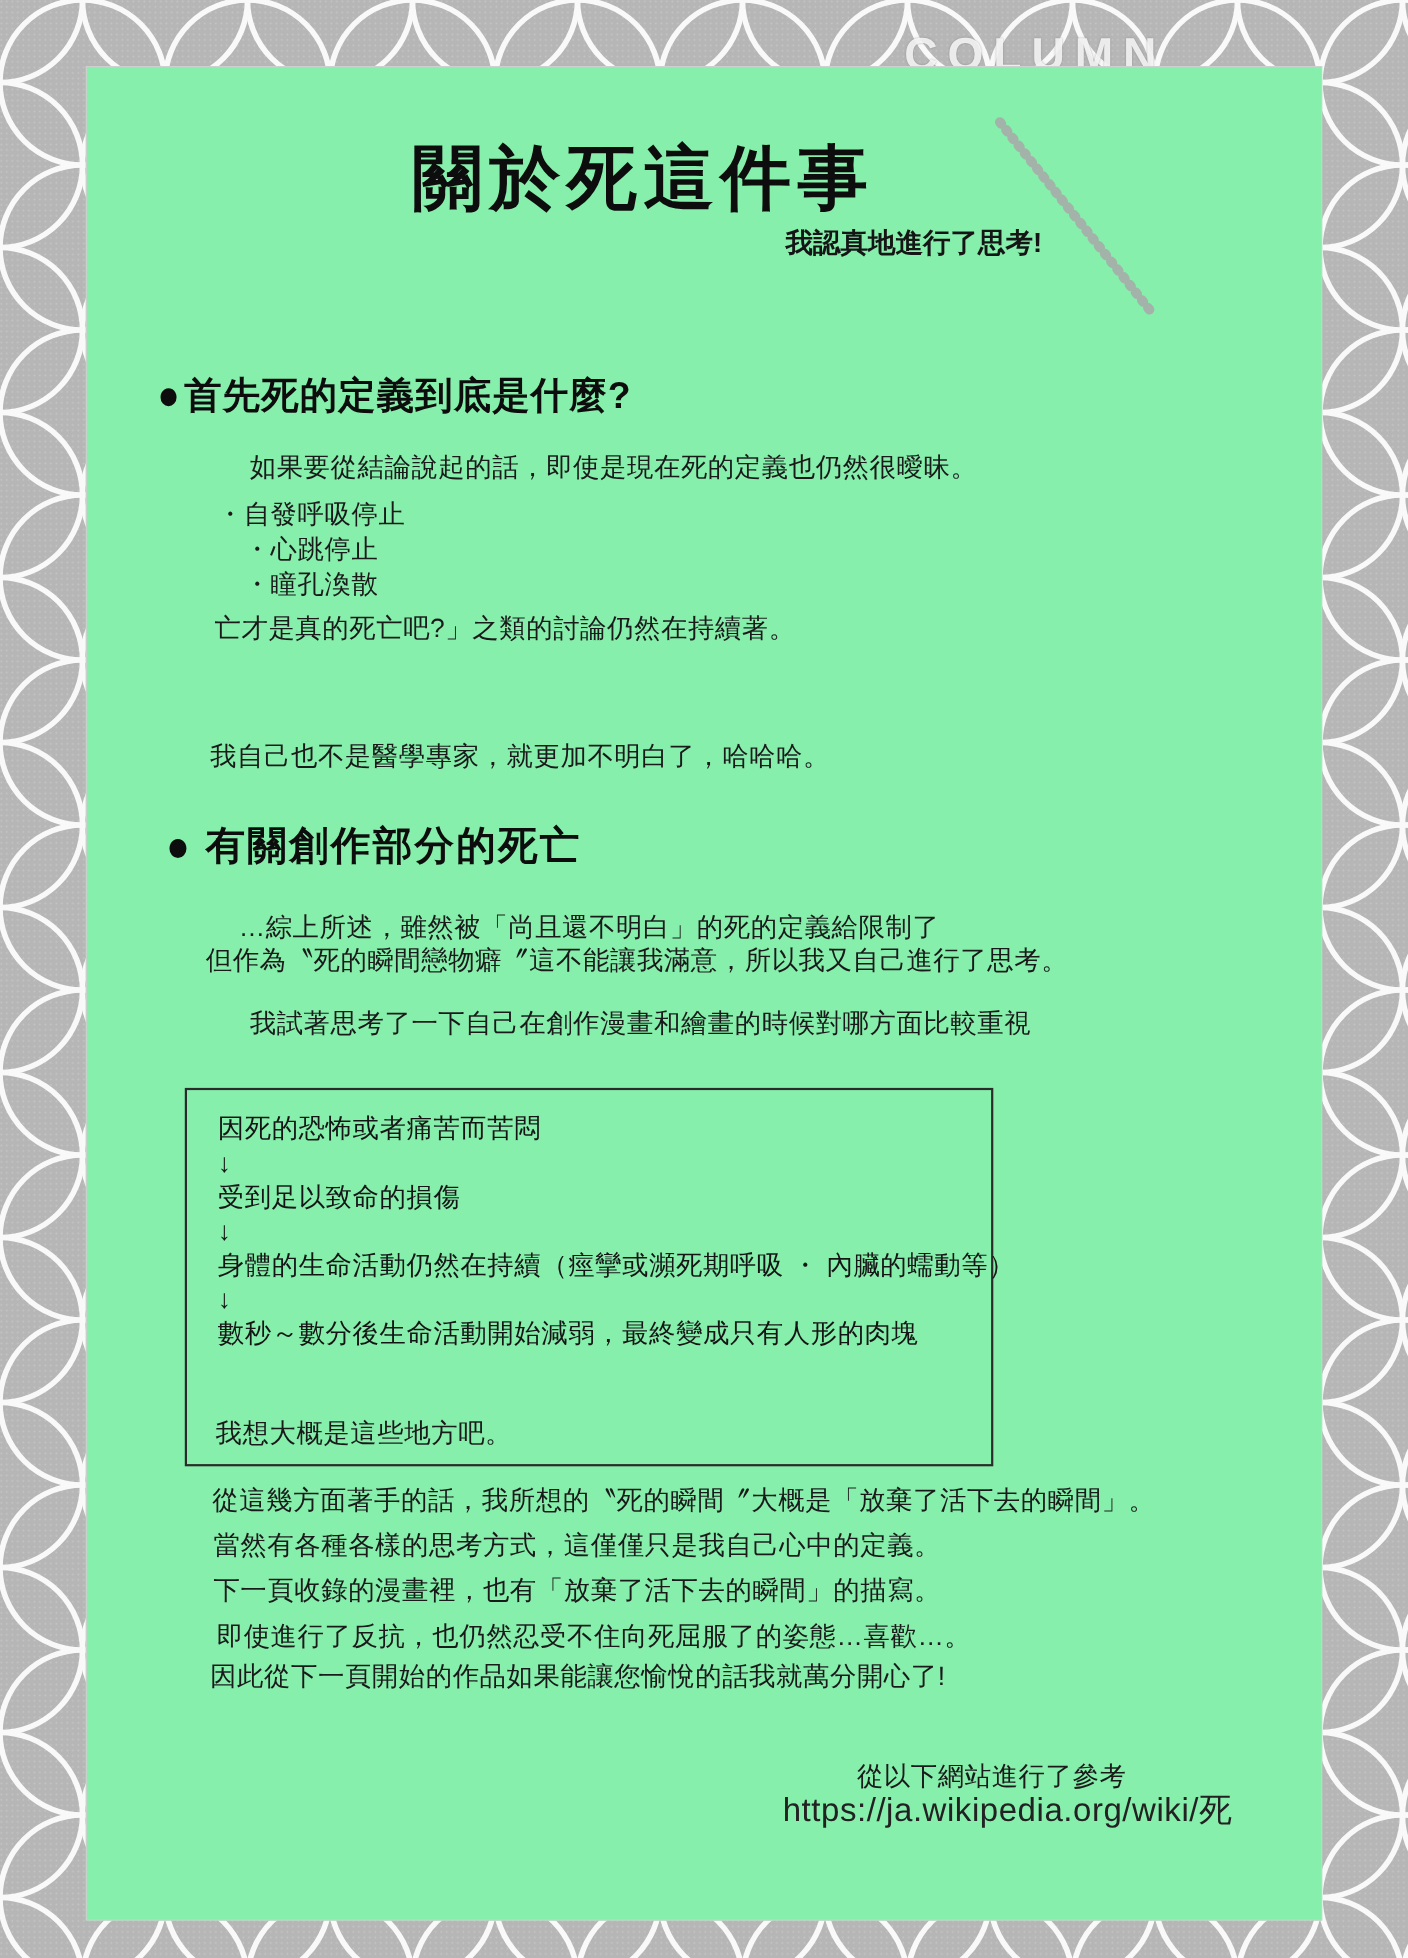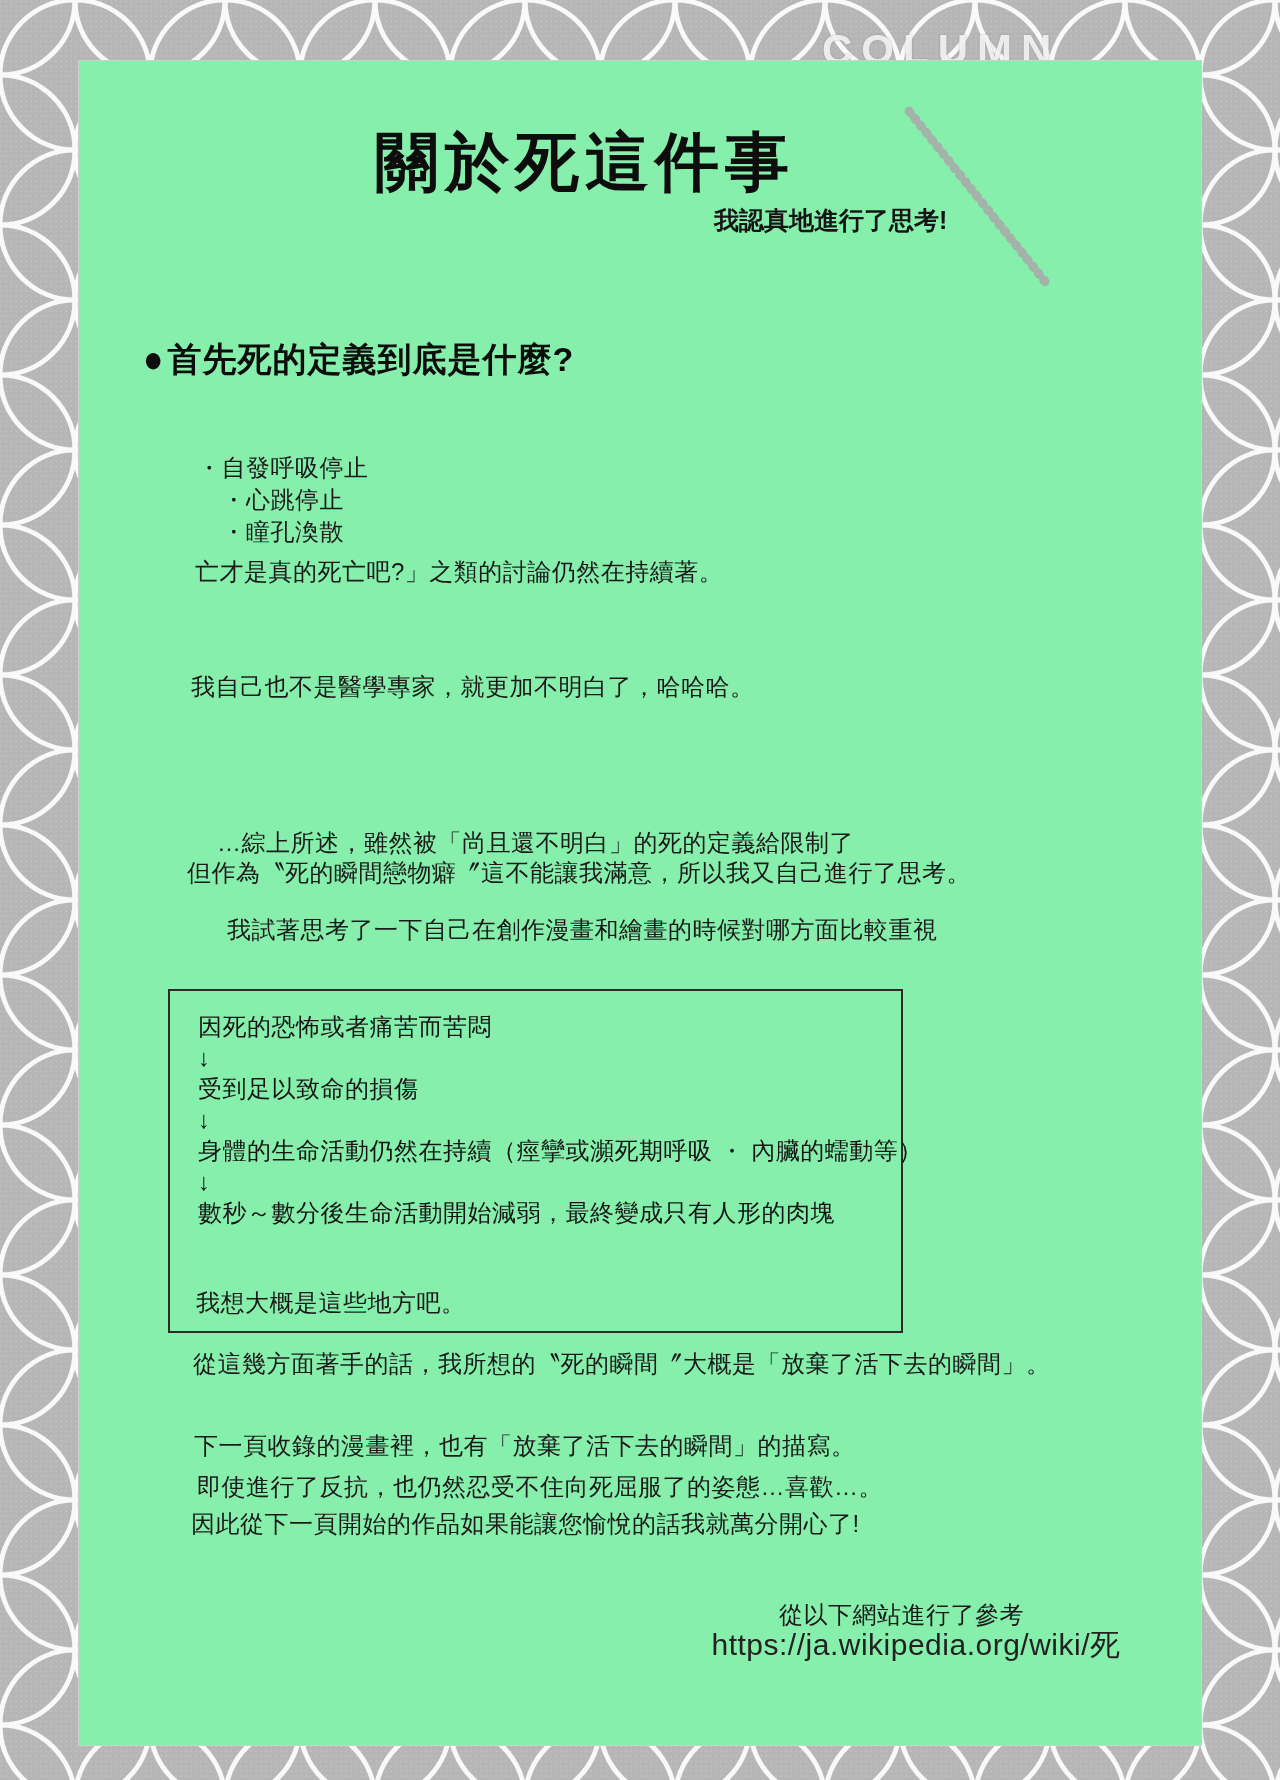--- a/index.html
+++ b/index.html
@@ -77,51 +77,56 @@
     <div class="subtitle">我認真地進行了思考!</div>
 
     <svg class="diag-svg" width="170" height="200" viewBox="0 0 170 200">
       <line x1="12" y1="12" x2="150" y2="185" stroke="#a9a9a9" stroke-width="9" stroke-dasharray="2 7" stroke-linecap="round" opacity="0.85"></line>
     </svg>
 
     <div class="sec-h h1">
       <span class="dot">●</span><span>首先死的定義到底是什麼?</span>
     </div>
 
+    <div class="body-t p1">如果要從結論說起的話，即使是現在死的定義也仍然很曖昧。</div>
 
     <div class="body-t death-list">
       <div>・自發呼吸停止</div>
       <div>・心跳停止</div>
       <div>・瞳孔渙散</div>
     </div>
 
     <div class="body-t p2">
       <div>亡才是真的死亡吧?」之類的討論仍然在持續著。</div>
     </div>
 
     <div class="body-t p3">我自己也不是醫學專家，就更加不明白了，哈哈哈。</div>
 
+    <div class="sec-h h2">
+      <span class="dot">●</span><span>有關創作部分的死亡</span>
+    </div>
 
     <div class="body-t s2p1a">…綜上所述，雖然被「尚且還不明白」的死的定義給限制了</div>
     <div class="body-t s2p1b">但作為〝死的瞬間戀物癖〞這不能讓我滿意，所以我又自己進行了思考。</div>
 
     <div class="body-t s2p2">我試著思考了一下自己在創作漫畫和繪畫的時候對哪方面比較重視</div>
 
     <div class="flow-box">
       <div>因死的恐怖或者痛苦而苦悶</div>
       <div>↓</div>
       <div>受到足以致命的損傷</div>
       <div>↓</div>
       <div>身體的生命活動仍然在持續（痙攣或瀕死期呼吸 ・ 內臟的蠕動等）</div>
       <div>↓</div>
       <div>數秒～數分後生命活動開始減弱，最終變成只有人形的肉塊</div>
     </div>
 
     <div class="body-t p6">我想大概是這些地方吧。</div>
     <div class="body-t p7">從這幾方面著手的話，我所想的〝死的瞬間〞大概是「放棄了活下去的瞬間」。</div>
+    <div class="body-t p8">當然有各種各樣的思考方式，這僅僅只是我自己心中的定義。</div>
     <div class="body-t p9">下一頁收錄的漫畫裡，也有「放棄了活下去的瞬間」的描寫。</div>
     <div class="body-t p10">即使進行了反抗，也仍然忍受不住向死屈服了的姿態…喜歡…。</div>
     <div class="body-t p11">因此從下一頁開始的作品如果能讓您愉悅的話我就萬分開心了!</div>
 
     <div class="body-t ref-note">從以下網站進行了參考</div>
     <div class="abs ref-url">https://ja.wikipedia.org/wiki/死</div>
 
   </div>
 </div>
 

